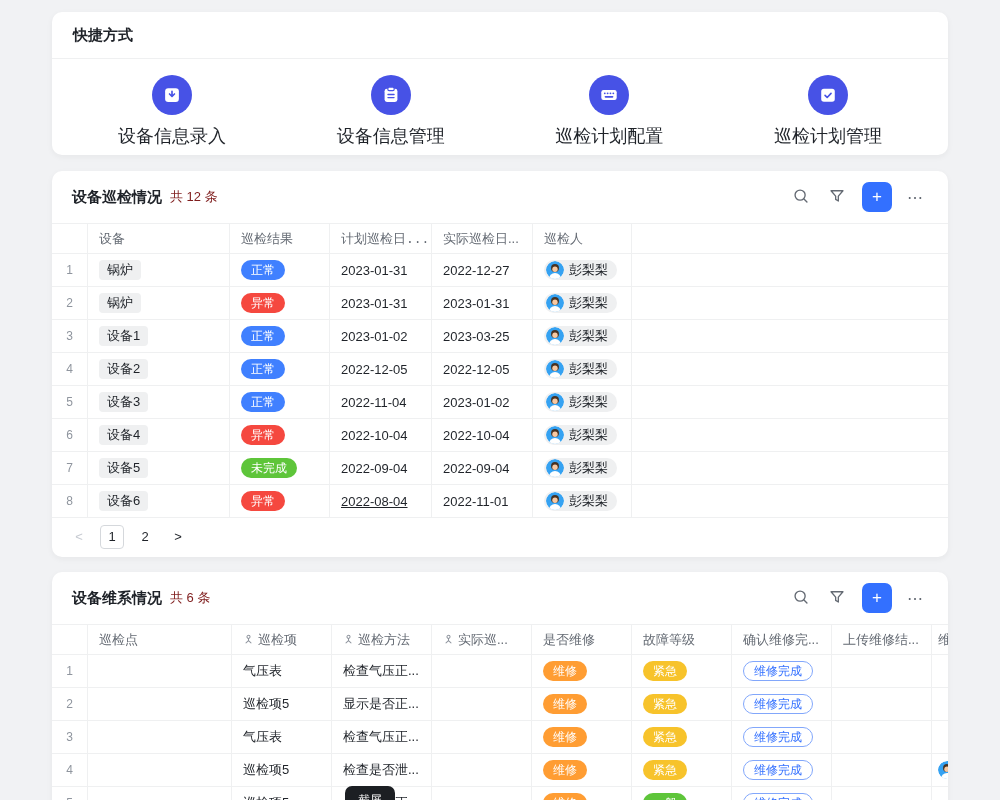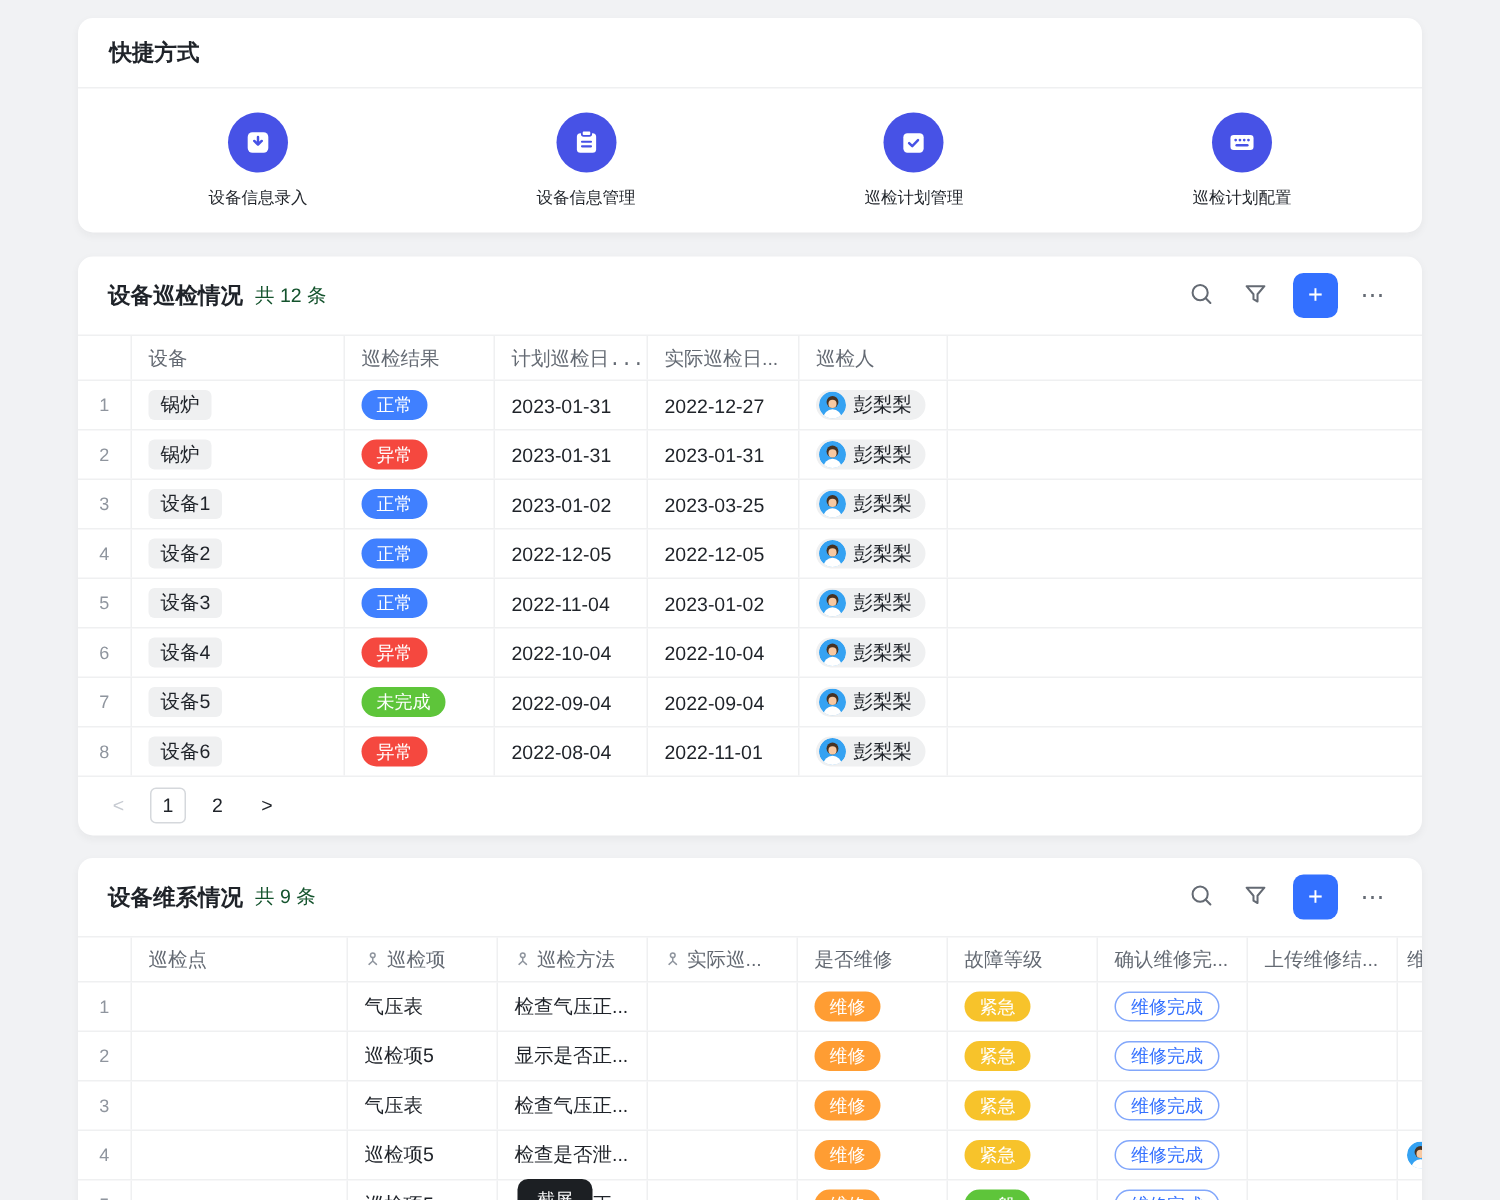--- a/index.html
+++ b/index.html
@@ -8,23 +8,23 @@
   .card{position:absolute;left:52px;width:896px;background:#fff;border-radius:10px;box-shadow:0 2px 6px rgba(31,35,41,.05);overflow:hidden}
   #shortcuts-card{top:12px;height:143px}
   #inspection-card{top:171px;height:386px}
   #maintenance-card{top:572px;height:300px}
   .card-title-row{display:flex;align-items:center;height:46px;padding:0 21px}
   .card-title{font-size:15px;font-weight:700;color:#1f2329}
   .divider{height:1px;background:#eff0f1}
   .shortcut-list{display:flex;justify-content:space-between;padding:16px 60px 0}
   .shortcut{width:120px;display:flex;flex-direction:column;align-items:center;cursor:pointer}
   .shortcut-icon{width:40px;height:40px;border-radius:50%;background:var(--accent);display:flex;align-items:center;justify-content:center}
-  .shortcut-label{margin-top:9px;font-size:11px}
+  .shortcut-label{margin-top:9px;font-size:18px}
   .card-header{display:flex;align-items:center;height:52px;padding:0 20px}
-  .count{margin-left:8px;font-size:13px;color:#14532d}
+  .count{margin-left:8px;font-size:13px;color:#7f1d1d}
   .flex-spacer{flex:1}
   .tool-btn{background:none;border:none;cursor:pointer;width:26px;height:26px;display:flex;align-items:center;justify-content:center;margin-left:10px;border-radius:6px}
   .more-btn{font-size:16px;color:#646a73}
   .add-btn{width:30px;height:30px;margin-left:12px;border:none;border-radius:7px;background:var(--primary-blue);color:#fff;font-size:17px;display:flex;align-items:center;justify-content:center;cursor:pointer}
   .table{width:100%}
   .tr{display:flex;height:33px;border-bottom:1px solid #eff0f1}
   .tr.head{height:31px;border-top:1px solid #eff0f1;color:#646a73}
   .th,.td{display:flex;align-items:center;height:100%;padding:0 11px;border-right:1px solid #eff0f1;white-space:nowrap;overflow:hidden;flex:0 0 auto}
   .th{font-weight:400}
   .th .icon{margin-right:4px;display:inline-flex}
@@ -72,38 +72,38 @@
               <rect x="5" y="5.2" width="14" height="14.3" rx="2.6" fill="#fff"></rect>
               <rect x="8.6" y="3.4" width="6.8" height="3.8" rx="1.3" fill="#fff" stroke="#4752e6" stroke-width="1.3"></rect>
               <path d="M8.7 11.4h6.6M8.7 14.8h6.6" stroke="#4752e6" stroke-width="1.5" stroke-linecap="round"></path>
             </svg>
           </span>
           <span class="shortcut-label">设备信息管理</span>
         </div>
         <div class="shortcut">
           <span class="shortcut-icon">
             <svg width="22" height="22" viewBox="0 0 24 24">
-              <rect x="4.6" y="5.2" width="14.8" height="14.2" rx="3" fill="#fff"></rect>
-              <path d="M8.8 12.4l2.3 2.3 4.2-4.4" fill="none" stroke="#4752e6" stroke-width="1.8" stroke-linecap="round" stroke-linejoin="round"></path>
-            </svg>
-          </span>
-          <span class="shortcut-label">巡检计划管理</span>
-        </div>
-        <div class="shortcut">
-          <span class="shortcut-icon">
-            <svg width="22" height="22" viewBox="0 0 24 24">
               <rect x="3.6" y="6.6" width="16.8" height="10.8" rx="2.4" fill="#fff"></rect>
               <circle cx="7.4" cy="10.2" r="1" fill="#4752e6"></circle>
               <circle cx="10.5" cy="10.2" r="1" fill="#4752e6"></circle>
               <circle cx="13.6" cy="10.2" r="1" fill="#4752e6"></circle>
               <circle cx="16.7" cy="10.2" r="1" fill="#4752e6"></circle>
               <rect x="7.2" y="13.1" width="9.6" height="1.8" rx="0.9" fill="#4752e6"></rect>
             </svg>
           </span>
           <span class="shortcut-label">巡检计划配置</span>
+        </div>
+        <div class="shortcut">
+          <span class="shortcut-icon">
+            <svg width="22" height="22" viewBox="0 0 24 24">
+              <rect x="4.6" y="5.2" width="14.8" height="14.2" rx="3" fill="#fff"></rect>
+              <path d="M8.8 12.4l2.3 2.3 4.2-4.4" fill="none" stroke="#4752e6" stroke-width="1.8" stroke-linecap="round" stroke-linejoin="round"></path>
+            </svg>
+          </span>
+          <span class="shortcut-label">巡检计划管理</span>
         </div>
       </div>
   </section>
 
   <section class="card" id="inspection-card">
     <div class="card-header">
       <h2 class="card-title">设备巡检情况</h2>
       <span class="count">共 12 条</span>
       <div class="flex-spacer"></div>
       <button class="tool-btn">
@@ -320,21 +320,21 @@
           <div class="td col-spacer"></div>
         </div>
         <div class="tr">
           <div class="td col-num" style="width: 36px;">8</div>
           <div class="td col-chip" style="width: 142px;">
             <span class="chip">设备6</span>
           </div>
           <div class="td col-badge" style="width: 100px;">
             <span class="badge" data-type="red">异常</span>
           </div>
-          <div class="td col-text" style="width: 102px;">2022-08-04</div>
+          <div class="td col-text" style="width: 102px; text-decoration: underline;">2022-08-04</div>
           <div class="td col-text" style="width: 101px;">2022-11-01</div>
           <div class="td col-person" style="width: 99px;">
             <span class="person-chip">
               <span class="avatar">
                 <svg width="18" height="18" viewBox="0 0 20 20">
                   <circle cx="10" cy="10" r="10" fill="#35a2f2"></circle>
                   <circle cx="10" cy="7.8" r="4.4" fill="#473222"></circle>
                   <circle cx="10" cy="9.2" r="3" fill="#f8c9a2"></circle>
                   <path d="M3.2 20a6.8 6.8 0 0 1 13.6 0z" fill="#ffffff"></path>
                 </svg>
@@ -349,21 +349,21 @@
         <button class="page-btn prev">&lt;</button>
         <button class="page-btn current">1</button>
         <button class="page-btn">2</button>
         <button class="page-btn next">&gt;</button>
       </div>
   </section>
 
   <section class="card" id="maintenance-card">
     <div class="card-header">
       <h2 class="card-title">设备维系情况</h2>
-      <span class="count">共 9 条</span>
+      <span class="count">共 6 条</span>
       <div class="flex-spacer"></div>
       <button class="tool-btn">
           <span class="icon"><svg width="18" height="18" viewBox="0 0 20 20">
               <circle cx="9" cy="9" r="5.6" fill="none" stroke="#646a73" stroke-width="1.5"></circle>
               <line x1="13.3" y1="13.3" x2="16.6" y2="16.6" stroke="#646a73" stroke-width="1.5" stroke-linecap="round"></line>
             </svg></span>
         </button>
       <button class="tool-btn">
           <span class="icon"><svg width="18" height="18" viewBox="0 0 20 20">
               <path d="M3.4 4.2h13.2l-5.1 6v5.4l-3-1.8v-3.6z" fill="none" stroke="#646a73" stroke-width="1.5" stroke-linejoin="round"></path>

